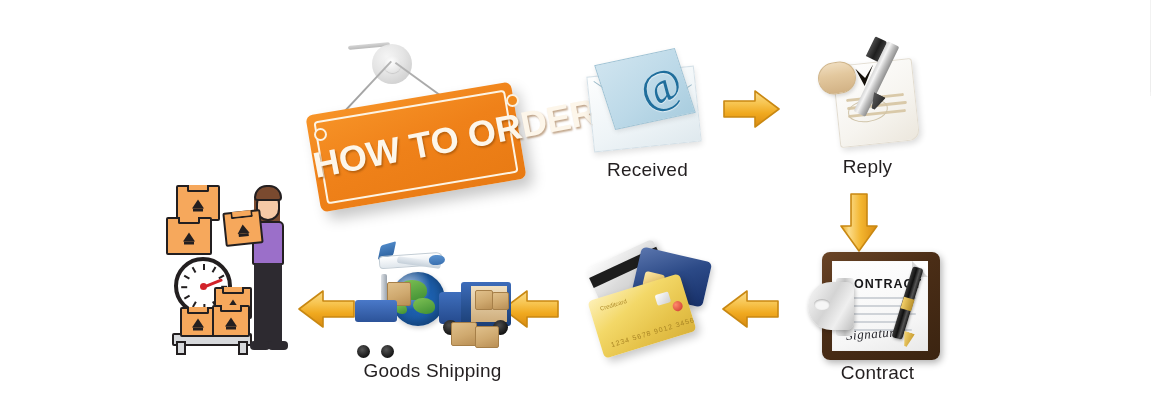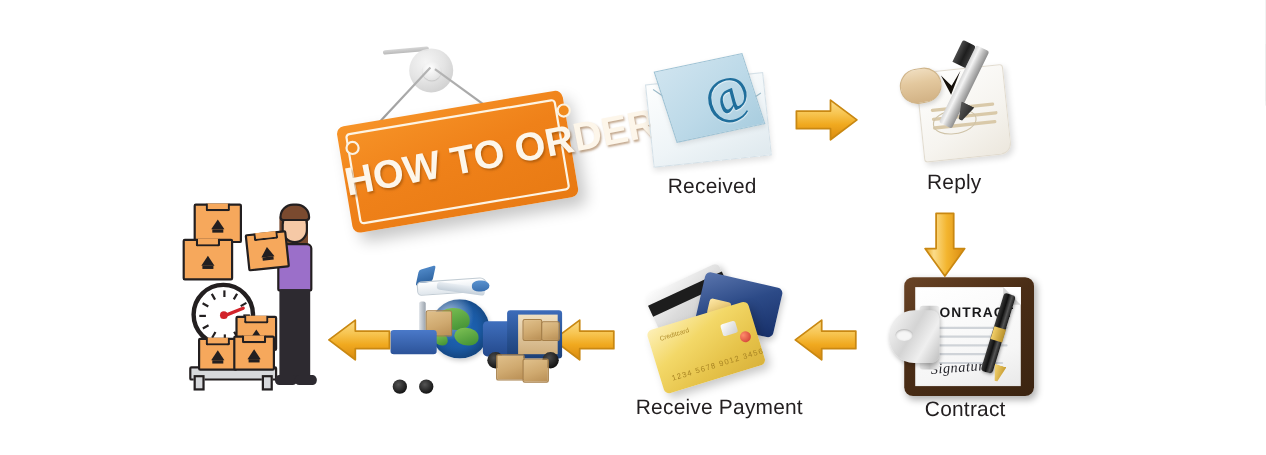--- a/index.html
+++ b/index.html
@@ -646,21 +646,20 @@
     <div class="cards-wrap" style="left:8px; top:0;">
       <div class="card card-silver"></div>
       <div class="card card-blue"></div>
       <div class="card card-gold">
         <div class="gold-brand">Creditcard</div>
         <div class="gold-chip"></div>
         <div class="gold-dot"></div>
         <div class="gold-num">1234 5678 9012 3456</div>
       </div>
     </div>
-    <div class="label" style="top:112px;">Receive Payment</div>
   </div>
 
   <div class="arrow" style="left:500px; top:288px;">
     <svg width="60" height="42" viewBox="0 0 60 42">
       <defs>
         <linearGradient id="gLeft2" x1="0" y1="0" x2="0" y2="1">
           <stop offset="0%" stop-color="#fbdc8a"></stop>
           <stop offset="35%" stop-color="#f7c44f"></stop>
           <stop offset="62%" stop-color="#f0a91f"></stop>
           <stop offset="100%" stop-color="#d98a10"></stop>
@@ -692,20 +691,21 @@
       <div class="truck-cab"></div>
       <div class="truck-box"></div>
       <div class="truck-open"></div>
       <div class="crate" style="left:122px; top:42px; width:16px; height:18px;"></div>
       <div class="crate" style="left:139px; top:44px; width:15px; height:16px;"></div>
       <div class="tw" style="left:90px; top:72px;"></div>
       <div class="tw" style="left:140px; top:72px;"></div>
       <div class="crate" style="left:98px; top:74px; width:24px; height:22px;"></div>
       <div class="crate" style="left:122px; top:78px; width:22px; height:20px;"></div>
     </div>
+    <div class="label" style="top:112px;">Goods Shipping</div>
   </div>
 
   <div class="arrow" style="left:296px; top:288px;">
     <svg width="60" height="42" viewBox="0 0 60 42">
       <defs>
         <linearGradient id="gLeft3" x1="0" y1="0" x2="0" y2="1">
           <stop offset="0%" stop-color="#fbdc8a"></stop>
           <stop offset="35%" stop-color="#f7c44f"></stop>
           <stop offset="62%" stop-color="#f0a91f"></stop>
           <stop offset="100%" stop-color="#d98a10"></stop>

